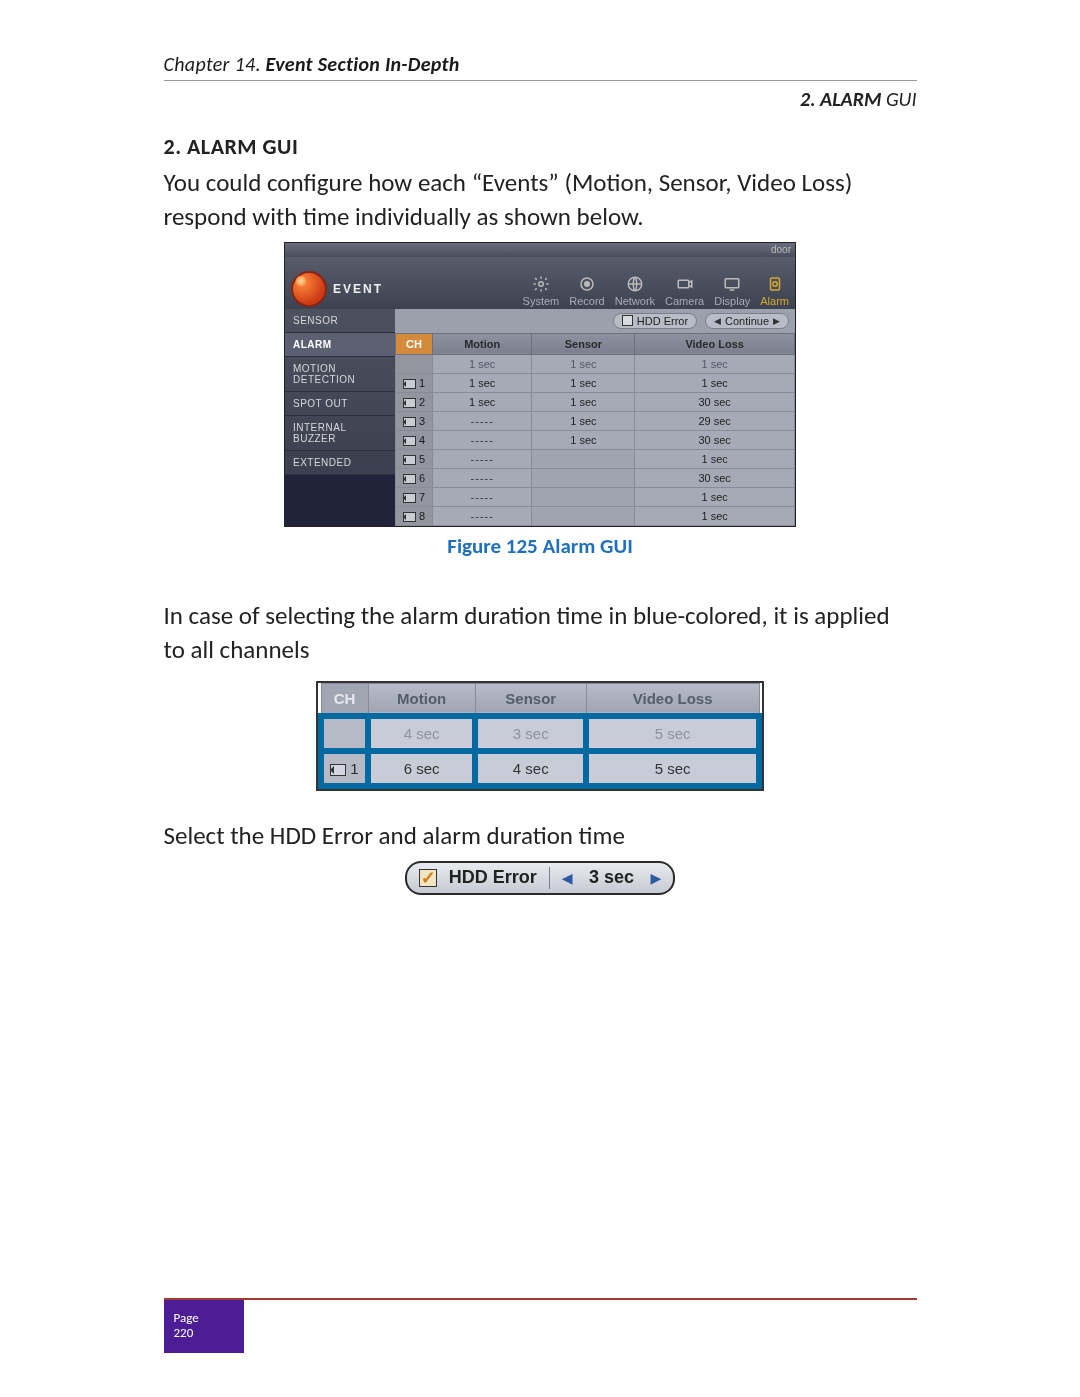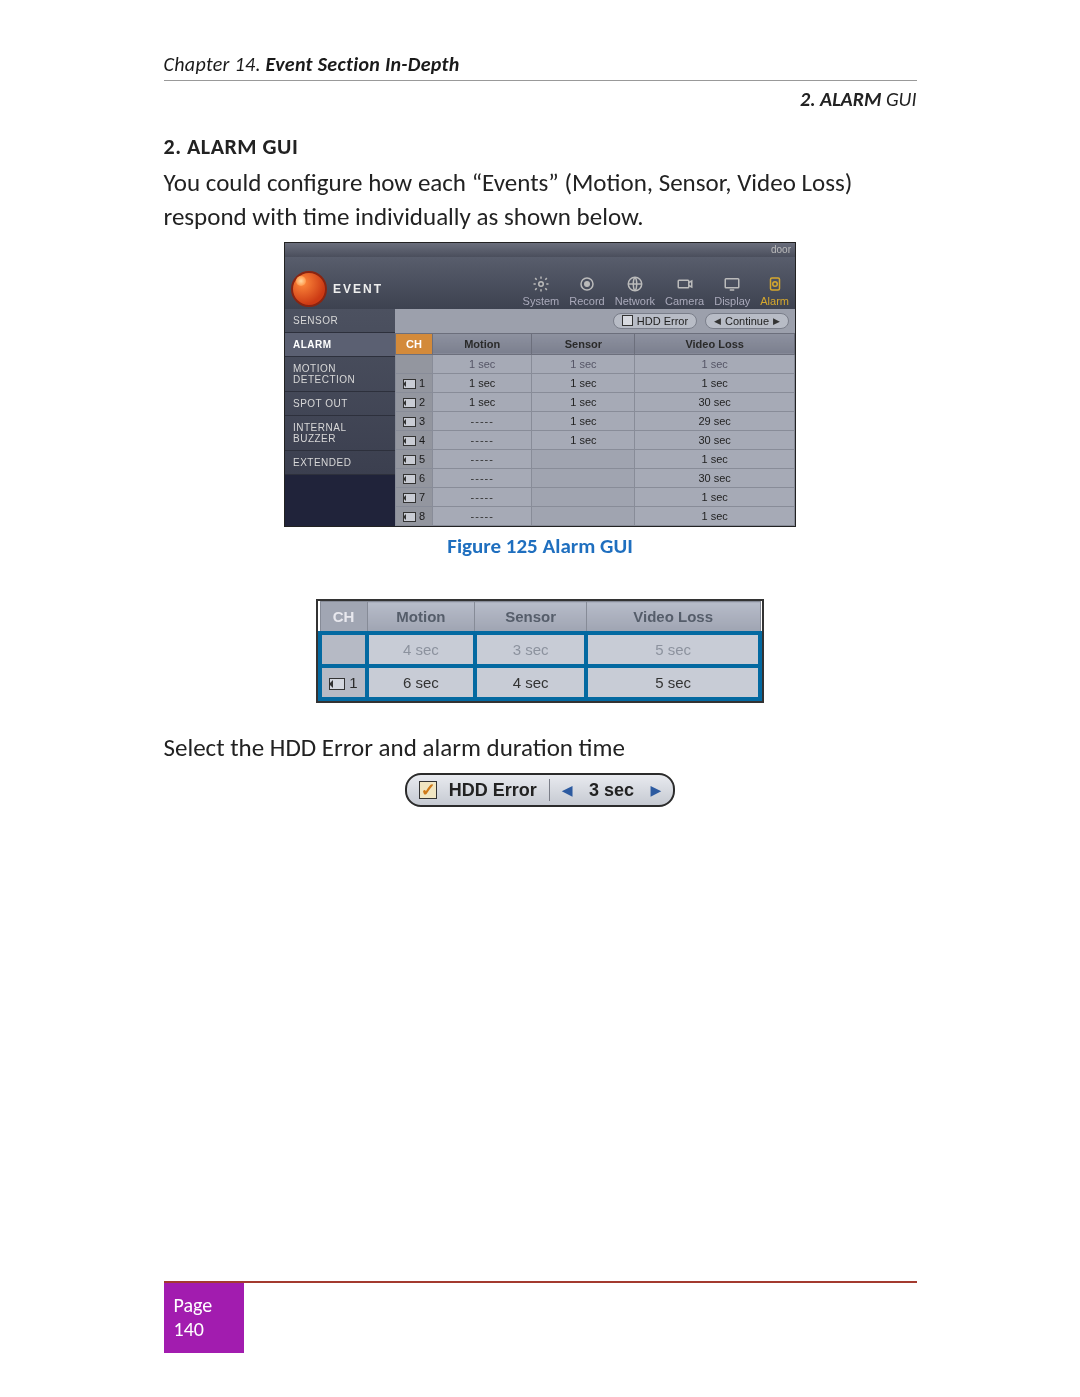--- a/index.html
+++ b/index.html
@@ -242,21 +242,21 @@
   }
   table.g2 th {
     background: linear-gradient(#b7bcc9, #9fa4b2);
     color: #555d6a;
     padding: 6px 0;
     border: 1px solid #868b97;
   }
   table.g2 th.ch { background:#a1a6b3; width:46px; color:#e8e8ee; }
   table.g2 td {
     background: #c8ccd6;
-    border: 4px solid #0369a1;
+    border: 6px solid #0369a1;
     text-align: center;
     padding: 6px 0;
     color: #333;
   }
   table.g2 tr.faded td { color:#8c929e; }
   table.g2 td.ch-cell {
     background:#b6bac5;
     color:#2b2b2b;
     white-space: nowrap;
   }
@@ -310,25 +310,25 @@
   .stepper .val { font-weight:600; min-width:50px; text-align:center; }
 
   
   .footer {
     position: absolute;
     left: 110px; right: 110px; bottom: 44px;
     border-top: 2px solid #a33a2f;
     padding-top: 0;
   }
   .page-badge {
-    background: #a21caf;
+    background: #4c1d95;
     color: #fff;
     width: 64px;
     padding: 10px 6px 12px 10px;
-    font-size: 20px;
+    font-size: 13px;
     line-height: 1.2;
   }
   .page-badge .lbl { display:block; }
   .page-badge .num { display:block; }
 </style>
 </head>
 <body>
 
 <div class="page">
 
@@ -485,20 +485,21 @@
             <td class="empty"></td>
             <td>1 sec</td>
           </tr>
         </tbody>
           </table>
       </div>
     </div>
   </div>
   <div class="fig-caption">Figure 125 Alarm GUI</div>
 
+  <p class="body">In case of selecting the alarm duration time in blue-colored, it is applied to all channels</p>
 
   <div class="gui2">
     <table class="g2">
       <tbody>
           <tr>
         <th class="ch">CH</th>
         <th>Motion</th>
         <th>Sensor</th>
         <th>Video Loss</th>
       </tr>
@@ -529,17 +530,17 @@
         <span class="arw">◀</span>
         <span class="val">3 sec</span>
         <span class="arw">▶</span>
       </span>
     </div>
   </div>
 
   <div class="footer">
     <div class="page-badge">
       <span class="lbl">Page</span>
-      <span class="num">140</span>
+      <span class="num">220</span>
     </div>
   </div>
 
 </div>
 
 </body></html>

